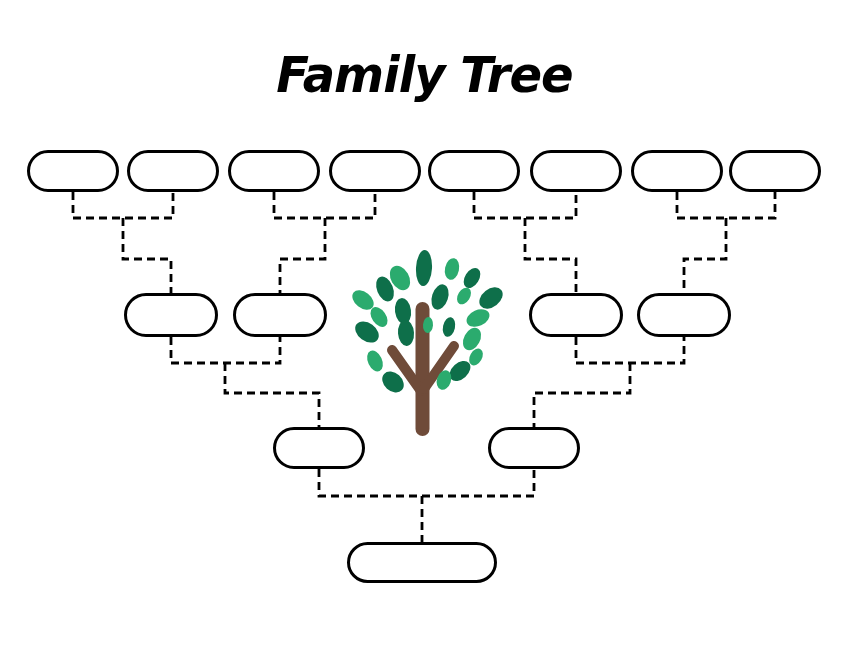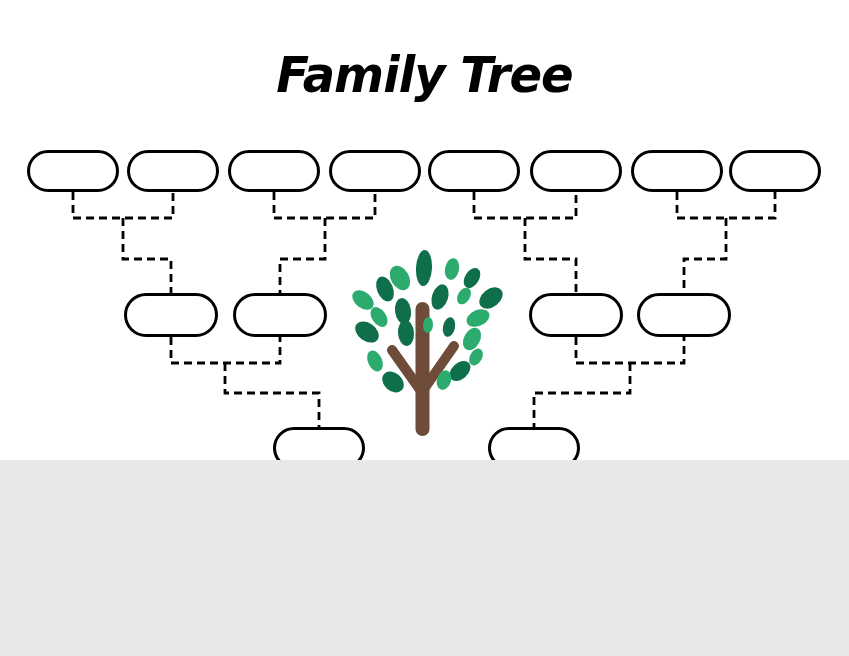--- a/index.html
+++ b/index.html
@@ -10,21 +10,21 @@
     --box-fill: #ffffff;
     --leaf-dark-green: #0e6f4a;
     --leaf-light-green: #2bab6e;
     --trunk-brown: #6f4b39;
   }
   * { margin: 0; padding: 0; box-sizing: border-box; }
   html, body { background: #e8e8e8; }
   .canvas {
     position: relative;
     width: 849px;
-    height: 460px;
+    height: 656px;
     background: var(--background);
     overflow: hidden;
     font-family: "DejaVu Sans", "Liberation Sans", sans-serif;
     margin: 0 auto;
   }
   .title {
     position: absolute;
     top: 46px;
     left: 0;
     width: 100%;

